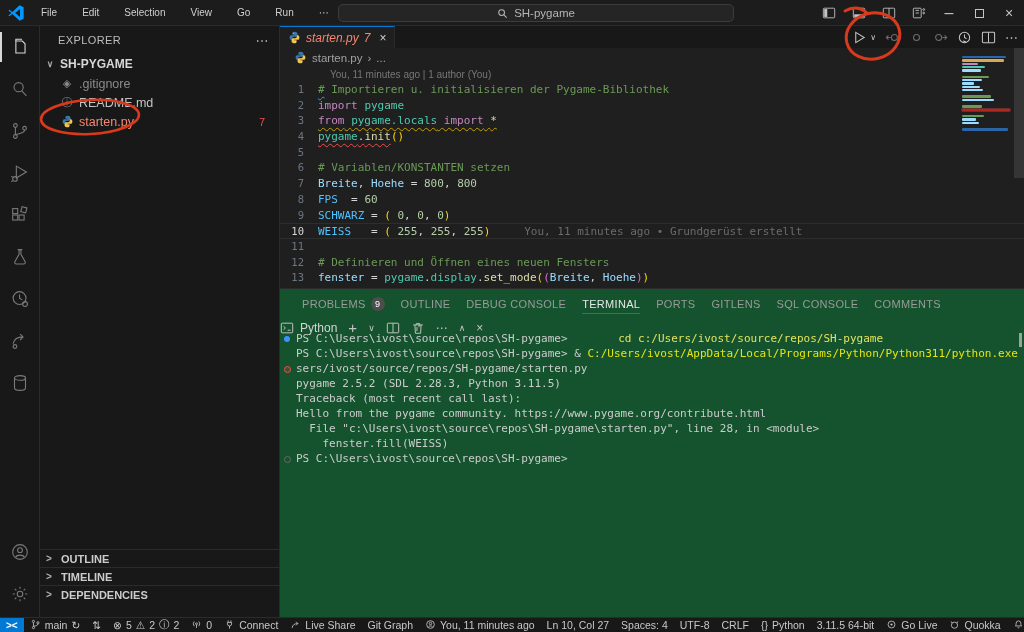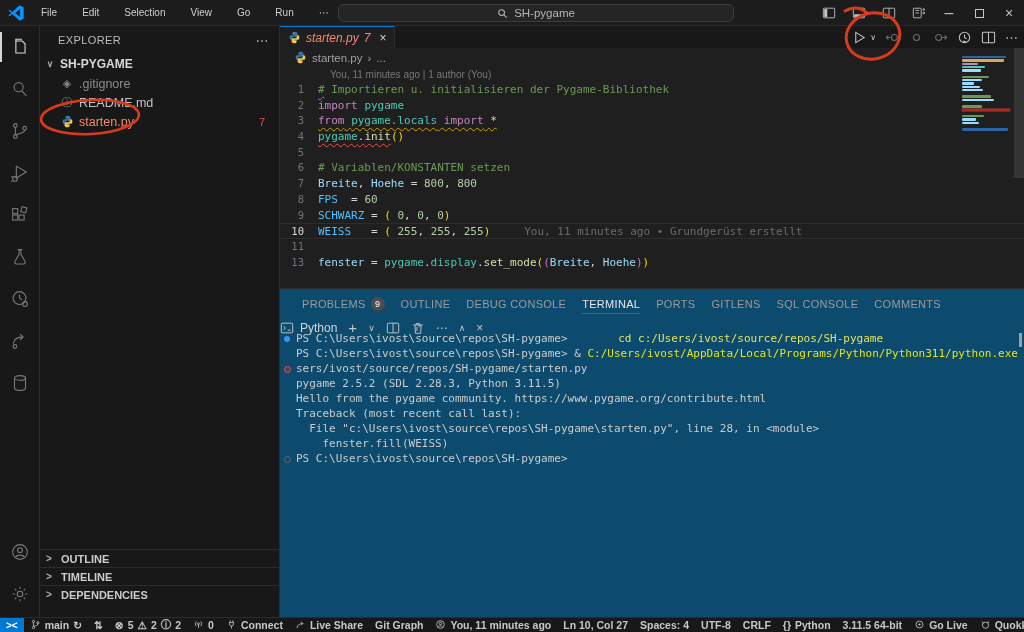--- a/index.html
+++ b/index.html
@@ -87,21 +87,21 @@
   .sq-err{text-decoration:underline; text-decoration-style:wavy; text-decoration-color:#f14c4c; text-decoration-thickness:1px; text-underline-offset:3px;}
   .sq-info{text-decoration:underline; text-decoration-style:wavy; text-decoration-color:#3794ff; text-decoration-thickness:1px; text-underline-offset:3px;}
 
   .minimap { position:absolute; right:14px; top:30px; width:48px; }
   .mm-row { height:2.4px; margin-bottom:0.9px; border-radius:1px; }
   .mm-row.fullbg { box-shadow:0 0 0 1px rgba(241,76,76,.35); }
   .edit-scrollbar { position:absolute; right:0; top:22px; width:10px; height:130px; background:rgba(121,121,121,.25); }
 
   
   .panel { position:absolute; left:280px; top:288px; width:744px; height:329px;
-    background:#0c4a6e; border-top:1px solid #2b2b2b; }
+    background:#14532d; border-top:1px solid #2b2b2b; }
   .panel-tabs { height:30px; display:flex; align-items:center; gap:0; padding-left:14px; }
   .panel-tab { font-size:11px; letter-spacing:.3px; color:#9a9a9a; padding:0 8px; height:30px;
     display:flex; align-items:center; gap:5px; position:relative;}
   .panel-tab.active { color:#e7e7e7; }
   .panel-tab.active::after { content:""; position:absolute; left:8px; right:8px; bottom:5px; height:1px; background:#0078d4; }
   .ptab-badge { background:#4d4d4d; color:#fff; font-size:9px; min-width:14px; height:14px; border-radius:8px;
     display:flex; align-items:center; justify-content:center; padding:0 3px;}
   .panel-actions { margin-left:auto; display:flex; align-items:center; gap:11px; padding-right:14px; color:#c5c5c5; font-size:12px;}
   .panel-actions svg { width:14px; height:14px; stroke:currentColor; fill:none; stroke-width:1.1; }
   .panel-actions .pylabel { font-size:12px; color:#d4d4d4; margin-left:-5px;}
@@ -112,21 +112,21 @@
   .tg { position:absolute; left:4px; top:4.5px; width:7px; height:7px; border-radius:50%; }
   .tg-blue { background:#3794ff; width:6px; height:6px; }
   .tg-err { border:1.6px solid #f14c4c; background:#f14c4c33; }
   .tg-ok  { border:1.2px solid #6a6a6a; }
   .t-y { color:#e2e25c;margin-left:44px; } .t-yb { color:#e5e510; font-weight:normal; }
   .term-scroll { position:absolute; right:2px; top:44px; width:3px; height:14px; background:#b9b9b9; opacity:.8;}
 
   
   .statusbar { position:absolute; left:0; top:617px; width:1024px; height:15px; background:#181818;
     border-top:1px solid #2b2b2b; display:flex; align-items:center; font-size:10.5px; color:#c8c8c8; z-index:6;}
-  .sb-item { display:flex; align-items:center; gap:4px; padding:0 6px; height:15px; white-space:nowrap;font-weight:bold;}
+  .sb-item { display:flex; align-items:center; gap:4px; padding:0 6px; height:15px; white-space:nowrap;}
   .sb-item svg { width:11px; height:11px; stroke:currentColor; fill:none; stroke-width:1.2;}
   .sb-remote { background:#0078d4; color:#fff; width:76px; justify-content:center; font-weight:bold; font-size:10px;}
   .sb-right { margin-left:auto; display:flex; align-items:center; }
   .sb-dot { position:relative; }
   .sb-dot::after{ content:""; position:absolute; right:2px; top:1px; width:4px; height:4px; border-radius:50%; background:#2ea0f1;}
 
   
   .annotations { position:absolute; left:0; top:0; width:1024px; height:632px; z-index:50; pointer-events:none; }
 </style>
 </head>
@@ -372,20 +372,21 @@
           <div class="code-line"><span class="ln">2</span><span class="code"><span class="c-kw">import</span><span class="c-pun"> </span><span class="c-mod">pygame</span></span></div>
           <div class="code-line"><span class="ln">3</span><span class="code"><span class="c-kw sq-warn">from</span><span class="c-pun sq-warn"> </span><span class="c-mod sq-warn">pygame.locals</span><span class="c-pun sq-warn"> </span><span class="c-kw sq-warn">import</span><span class="c-pun sq-warn"> </span><span class="c-fn sq-warn">*</span></span></div>
           <div class="code-line"><span class="ln">4</span><span class="code"><span class="c-mod sq-err">pygame</span><span class="c-pun sq-err">.</span><span class="c-fn sq-err">init</span><span class="c-g1">()</span></span></div>
           <div class="code-line"><span class="ln">5</span><span class="code"></span></div>
           <div class="code-line"><span class="ln">6</span><span class="code"><span class="c-cmt"># Variablen/KONSTANTEN setzen</span></span></div>
           <div class="code-line"><span class="ln">7</span><span class="code"><span class="c-var">Breite</span><span class="c-pun">, </span><span class="c-var">Hoehe</span><span class="c-pun"> = </span><span class="c-num">800</span><span class="c-pun">, </span><span class="c-num">800</span></span></div>
           <div class="code-line"><span class="ln">8</span><span class="code"><span class="c-cst">FPS</span><span class="c-pun">  = </span><span class="c-num">60</span></span></div>
           <div class="code-line"><span class="ln">9</span><span class="code"><span class="c-cst">SCHWARZ</span><span class="c-pun"> = </span><span class="c-g1">(</span><span class="c-pun"> </span><span class="c-num">0</span><span class="c-pun">, </span><span class="c-num">0</span><span class="c-pun">, </span><span class="c-num">0</span><span class="c-g1">)</span></span></div>
           <div class="code-line current"><span class="ln">10</span><span class="code"><span class="c-cst">WEISS</span><span class="c-pun">   = </span><span class="c-g1">(</span><span class="c-pun"> </span><span class="c-num">255</span><span class="c-pun">, </span><span class="c-num">255</span><span class="c-pun">, </span><span class="c-num">255</span><span class="c-g1">)</span></span><span class="inline-blame">You, 11 minutes ago • Grundgerüst erstellt</span></div>
           <div class="code-line"><span class="ln">11</span><span class="code"></span></div>
+          <div class="code-line"><span class="ln">12</span><span class="code"><span class="c-cmt"># Definieren und Öffnen eines neuen Fensters</span></span></div>
           <div class="code-line"><span class="ln">13</span><span class="code"><span class="c-var">fenster</span><span class="c-pun"> = </span><span class="c-mod">pygame</span><span class="c-pun">.</span><span class="c-mod">display</span><span class="c-pun">.</span><span class="c-fn">set_mode</span><span class="c-g1">(</span><span class="c-g2">(</span><span class="c-var">Breite</span><span class="c-pun">, </span><span class="c-var">Hoehe</span><span class="c-g2">)</span><span class="c-g1">)</span></span></div>
         </div>
     </div>
     <div class="minimap" id="minimap">
         <div class="mm-row" style="width: 44.16px; background: rgb(43, 101, 168);"></div>
         <div class="mm-row" style="width: 42.24px; background: rgb(215, 168, 90);"></div>
         <div class="mm-row" style="width: 16.32px; background: rgb(197, 134, 192);"></div>
         <div class="mm-row" style="width: 23.04px; background: rgb(78, 201, 176);"></div>
         <div class="mm-row" style="width: 19.2px; background: rgb(156, 220, 254);"></div>
         <div class="mm-row" style="width: 0px;"></div>
@@ -455,22 +456,22 @@
         </svg>
       <span>⋯</span>
       <span class="small">∧</span>
       <span>×</span>
     </div>
     <div class="term" id="term">
         <div class="term-line"><span class="tg tg-blue"></span><span>PS C:\Users\ivost\source\repos\SH-pygame&gt; </span><span class="t-y">cd c:/Users/ivost/source/repos/SH-pygame</span></div>
         <div class="term-line"><span>PS C:\Users\ivost\source\repos\SH-pygame&gt; </span><span>&amp; </span><span class="t-yb">C:/Users/ivost/AppData/Local/Programs/Python/Python311/python.exe</span><span> c:/U</span></div>
         <div class="term-line"><span class="tg tg-err"></span><span>sers/ivost/source/repos/SH-pygame/starten.py</span></div>
         <div class="term-line"><span>pygame 2.5.2 (SDL 2.28.3, Python 3.11.5)</span></div>
+        <div class="term-line"><span>Traceback (most recent call last):</span></div>
         <div class="term-line"><span>Hello from the pygame community. https://www.pygame.org/contribute.html</span></div>
-        <div class="term-line"><span>Traceback (most recent call last):</span></div>
         <div class="term-line"><span>  File "c:\Users\ivost\source\repos\SH-pygame\starten.py", line 28, in &lt;module&gt;</span></div>
         <div class="term-line"><span>    fenster.fill(WEISS)</span></div>
         <div class="term-line"><span class="tg tg-ok"></span><span>PS C:\Users\ivost\source\repos\SH-pygame&gt; </span></div>
       </div>
     <div class="term-scroll"></div>
   </div>
 
   <div class="statusbar" id="statusbar">
       <div class="sb-item sb-remote">
         <span>&gt;&lt;</span>

